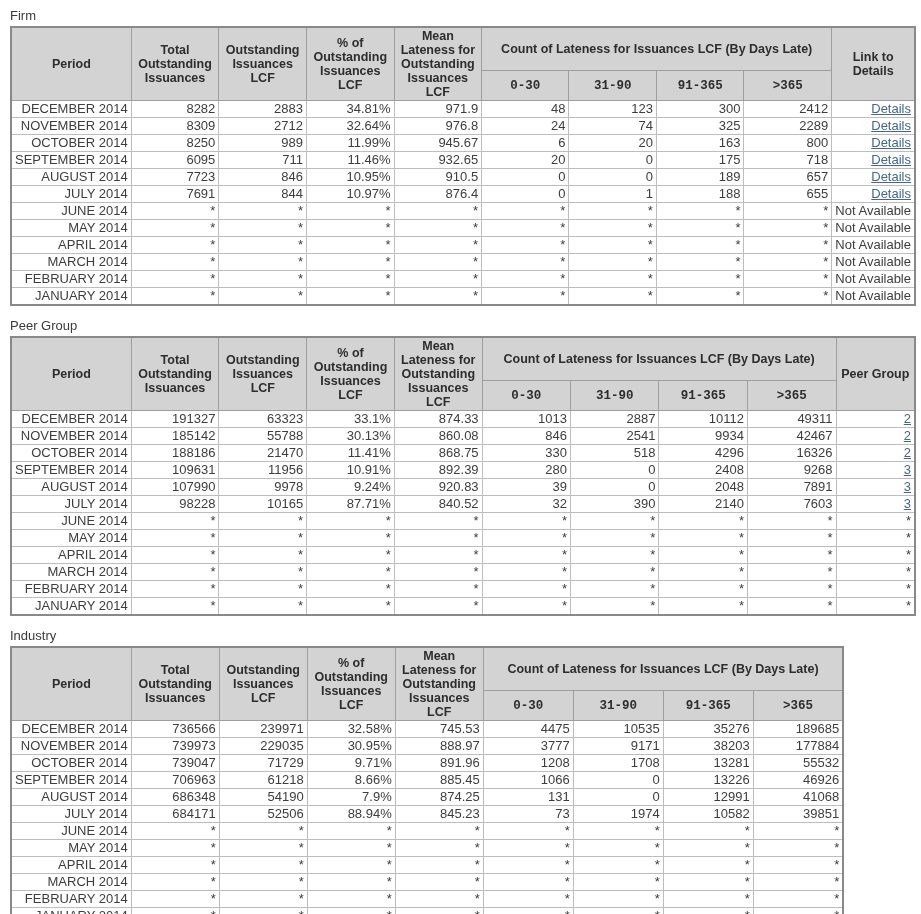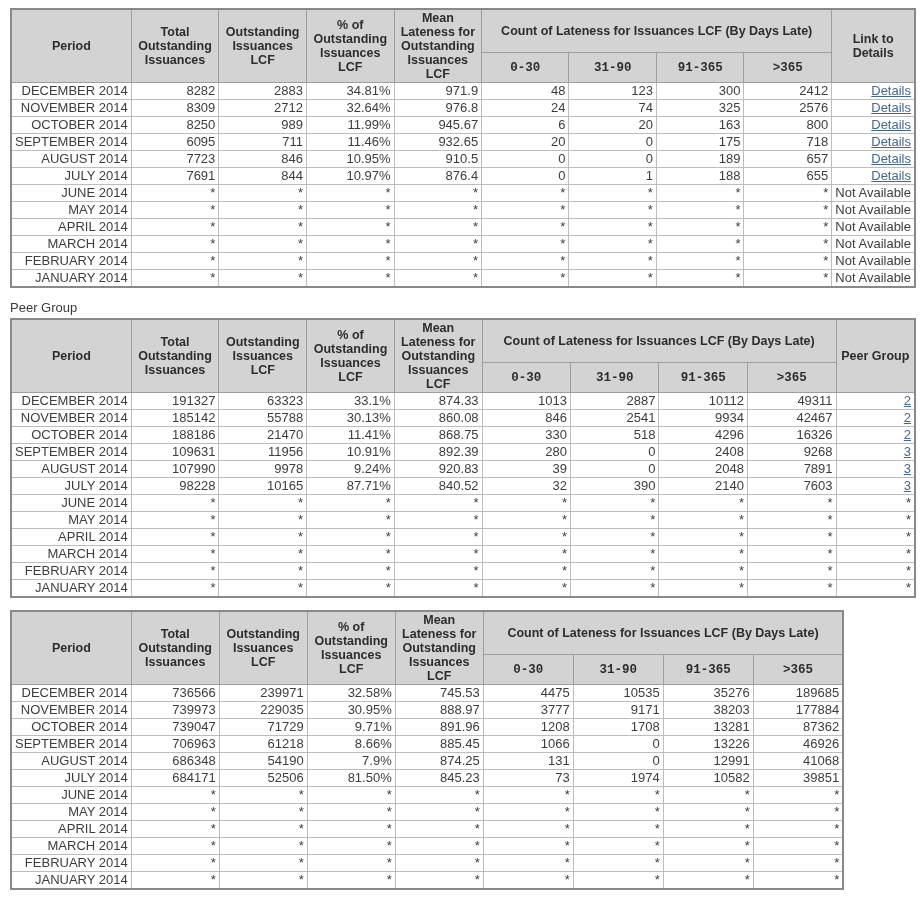--- a/index.html
+++ b/index.html
@@ -42,20 +42,21 @@
   .c-num    { width: 88px; }
   .c-bucket { width: 90px; }
   .c-extra  { width: 80px; }
 </style>
 </head>
 <body style="--link: #44678D; --header-bg: #d3d3d3;">
 
 <div class="page">
 
   <div class="tbl-section">
+    <div class="tbl-label">Firm</div>
     <table>
       <colgroup>
         <col class="c-period">
           <col class="c-num">
           <col class="c-num">
           <col class="c-num">
           <col class="c-num">
         <col class="c-bucket">
           <col class="c-bucket">
           <col class="c-bucket">
@@ -94,21 +95,21 @@
           </tr>
           <tr>
             <td>NOVEMBER 2014</td>
             <td>8309</td>
             <td>2712</td>
             <td>32.64%</td>
             <td>976.8</td>
             <td>24</td>
             <td>74</td>
             <td>325</td>
-            <td>2576</td>
+            <td>2289</td>
             <td><a href="#">Details</a></td>
           </tr>
           <tr>
             <td>OCTOBER 2014</td>
             <td>8250</td>
             <td>989</td>
             <td>11.99%</td>
             <td>945.67</td>
             <td>6</td>
             <td>20</td>
@@ -403,20 +404,21 @@
             <td>*</td>
             <td>*</td>
             <td>*</td>
             <td>*</td>
           </tr>
         </tbody>
     </table>
   </div>
 
   <div class="tbl-section">
+    <div class="tbl-label">Industry</div>
     <table>
       <colgroup>
         <col class="c-period">
           <col class="c-num">
           <col class="c-num">
           <col class="c-num">
           <col class="c-num">
         <col class="c-bucket">
           <col class="c-bucket">
           <col class="c-bucket">
@@ -463,21 +465,21 @@
           </tr>
           <tr>
             <td>OCTOBER 2014</td>
             <td>739047</td>
             <td>71729</td>
             <td>9.71%</td>
             <td>891.96</td>
             <td>1208</td>
             <td>1708</td>
             <td>13281</td>
-            <td>87362</td>
+            <td>55532</td>
           </tr>
           <tr>
             <td>SEPTEMBER 2014</td>
             <td>706963</td>
             <td>61218</td>
             <td>8.66%</td>
             <td>885.45</td>
             <td>1066</td>
             <td>0</td>
             <td>13226</td>
@@ -491,21 +493,21 @@
             <td>874.25</td>
             <td>131</td>
             <td>0</td>
             <td>12991</td>
             <td>41068</td>
           </tr>
           <tr>
             <td>JULY 2014</td>
             <td>684171</td>
             <td>52506</td>
-            <td>81.50%</td>
+            <td>88.94%</td>
             <td>845.23</td>
             <td>73</td>
             <td>1974</td>
             <td>10582</td>
             <td>39851</td>
           </tr>
           <tr>
             <td>JUNE 2014</td>
             <td>*</td>
             <td>*</td>

